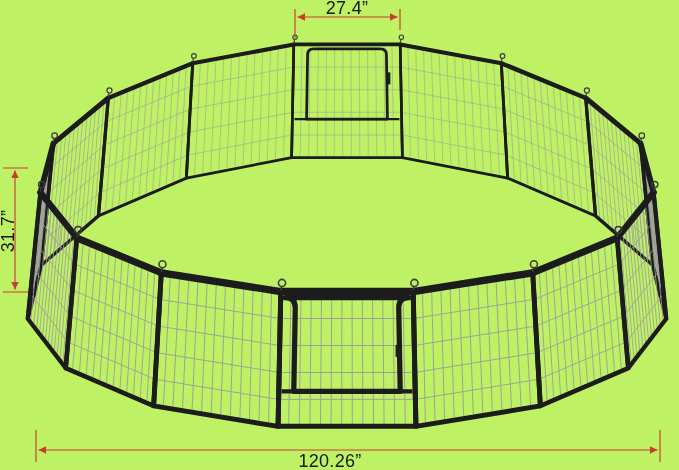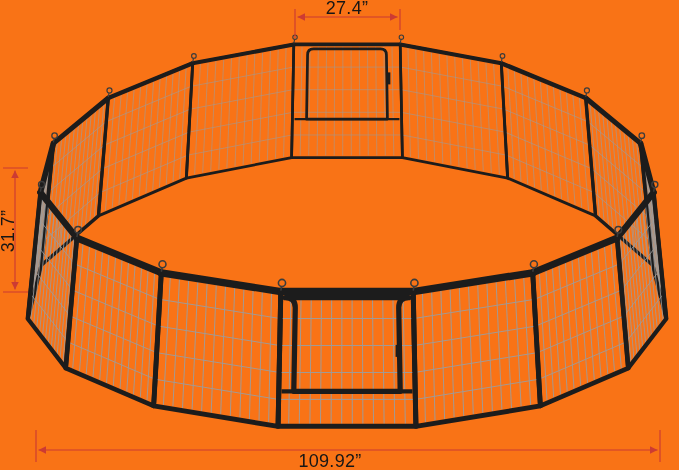--- a/index.html
+++ b/index.html
@@ -6,21 +6,21 @@
     margin: 0;
     padding: 0;
     background: #ffffff;
     overflow: hidden;
     font-family: "Liberation Sans", sans-serif;
   }
   .stage {
     position: relative;
     width: 679px;
     height: 470px;
-    background: #f97316;
+    background: #bef264;
   }
   .stage svg {
     position: absolute;
     left: 0;
     top: 0;
   }
   .dim-label {
     position: absolute;
     font-size: 18px;
     line-height: 18px;
@@ -175,14 +175,14 @@
         <path d="M15,170.5 V289.5" marker-start="url(#arr)" marker-end="url(#arr)" stroke="#cc3b33" stroke-width="1.15" fill="none"></path>
         <path d="M36,430 V462 M660,430 V462" stroke="#cc3b33" stroke-width="1.15" fill="none"></path>
         <path d="M38.5,450 H657.5" marker-start="url(#arr)" marker-end="url(#arr)" stroke="#cc3b33" stroke-width="1.15" fill="none"></path>
       </g>
   </svg>
 
   <div class="dim-label" style="left:307px; top:-1px; width:80px;">27.4”</div>
 
   <div class="dim-label rot" style="left:-32px; top:222px; width:80px; height:18px;">31.7”</div>
 
-  <div class="dim-label" style="left:285px; top:452px; width:90px;">109.92”</div>
+  <div class="dim-label" style="left:285px; top:452px; width:90px;">120.26”</div>
 </div>
 
 </body></html>

